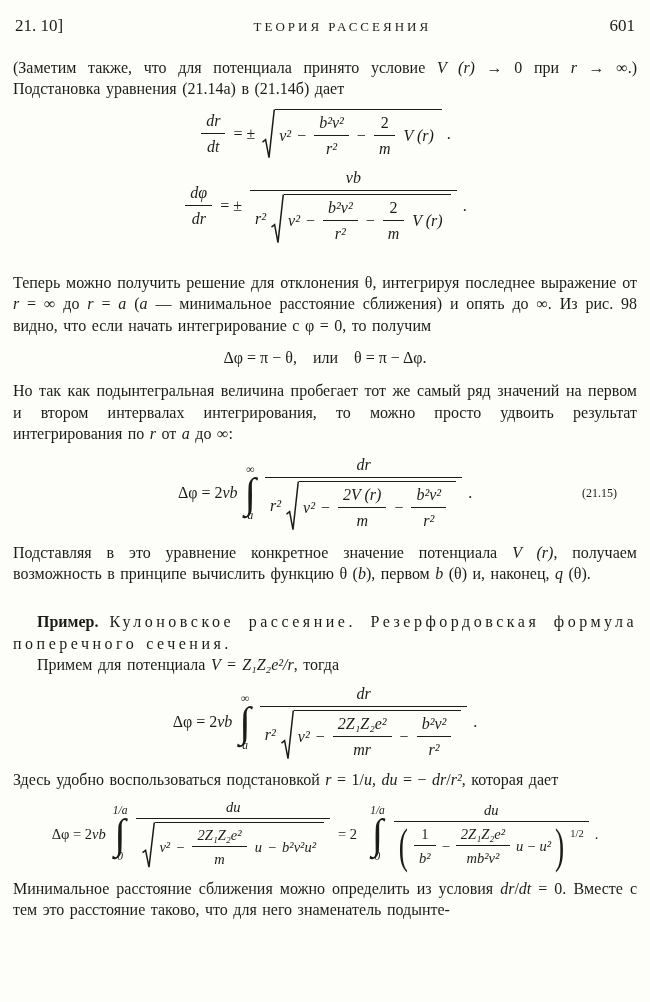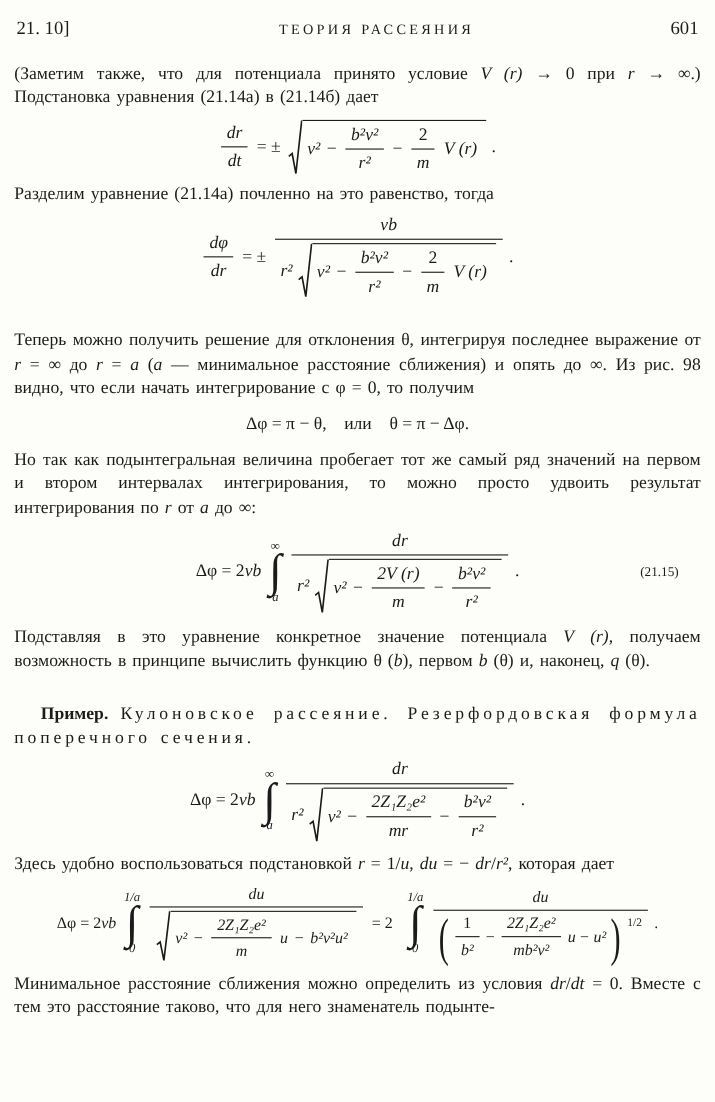--- a/index.html
+++ b/index.html
@@ -85,21 +85,20 @@
         <span class="frac">
           <span class="num">2</span>
           <span class="den mi">m</span>
         </span>
         <span class="mi">V (r)</span>
       </span>
     </span>
     <span class="endp">.</span>
   </div>
 
-  <p class="para mt-sm"><span>Разделим уравнение (21.14а) почленно на это равенство, тогда</span></p>
 
   <div class="display d2">
     <span class="frac">
       <span class="num mi">dφ</span>
       <span class="den mi">dr</span>
     </span>
     <span class="op">= ±</span>
     <span class="frac">
       <span class="num mi">vb</span>
       <span class="den">
@@ -169,20 +168,21 @@
       </span>
     </span>
     <span class="endp">.</span>
     <span class="eqnum">(21.15)</span>
   </div>
 
   <p class="para mt-xs"><span>Подставляя в это уравнение конкретное значение потенциала </span><span class="mi">V (r)</span><span>, получаем возможность в принципе вычислить функцию θ (</span><span class="mi">b</span><span>), первом </span><span class="mi">b</span><span> (θ) и, наконец, </span><span class="mi">q</span><span> (θ).</span></p>
 
   <p class="para mt-md ind"><span class="bold">Пример.</span><span> </span><span class="sp">Кулоновское рассеяние. Резерфордовская формула поперечного сечения.</span></p>
 
+  <p class="para ind"><span>Примем для потенциала </span><span class="mi">V = Z₁Z₂e²/r</span><span>, тогда</span></p>
 
   <div class="display d5">
     <span class="lead">Δφ = 2</span>
     <span class="lead mi">vb</span>
     <span class="bigint">
       <span class="ulim">∞</span>
       <span class="isym">∫</span>
       <span class="llim">a</span>
     </span>
     <span class="frac">

